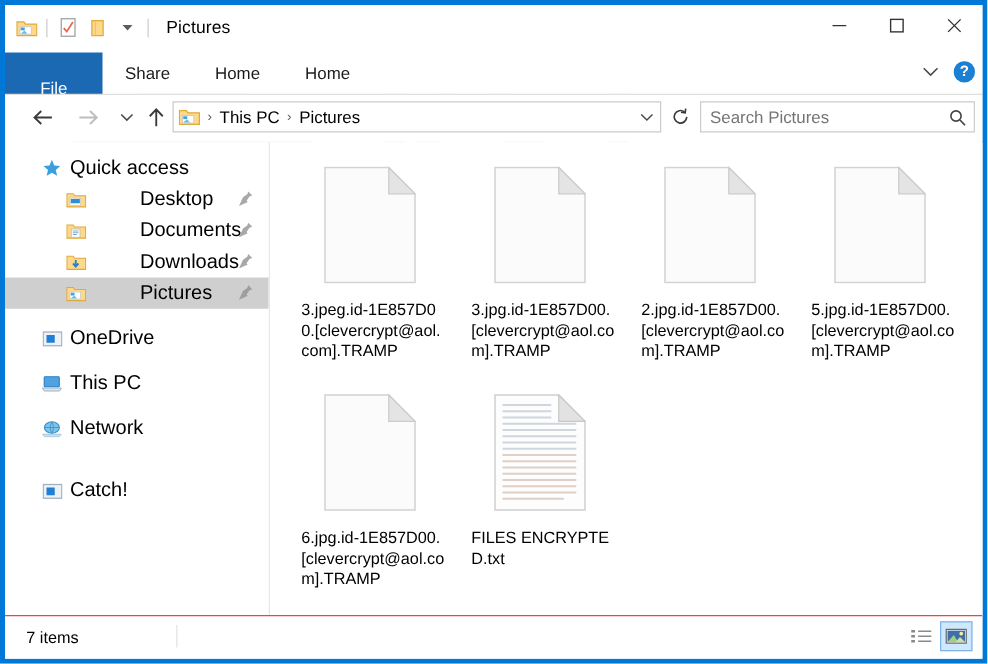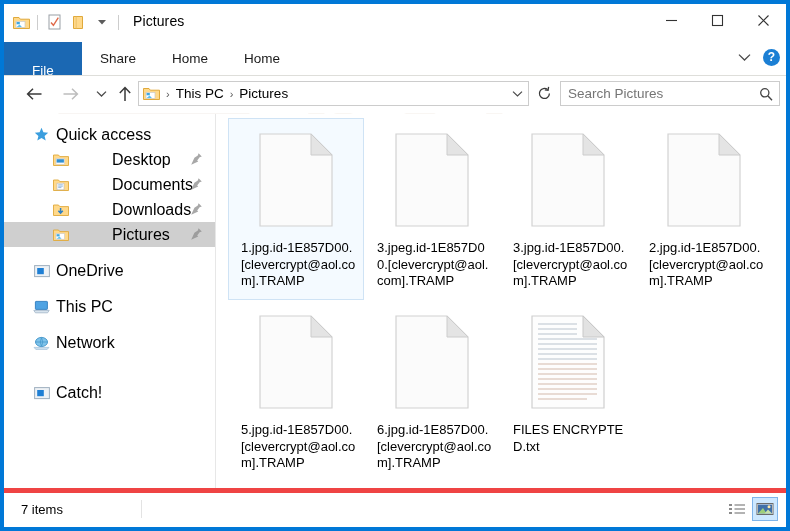--- a/index.html
+++ b/index.html
@@ -335,21 +335,21 @@
     box-sizing: border-box;
   }
 
   
   #statusbar {
     position: absolute;
     left: 0; bottom: 0;
     width: 782px;
     height: 34px;
     background: #ffffff;
-    border-top: 5px solid #ef4444;
+    border-top: 1px solid #ef4444;
     z-index: 10;
   }
   #status-text {
     position: absolute;
     left: 17px;
     top: 9px;
     font-size: 13px;
     color: #000000;
   }
   #status-sep {
@@ -651,29 +651,20 @@
         </span>
         <span class="nav-label">Catch!</span>
       </div>
 
     </div>
     <div id="sidebar-divider"></div>
 
     <div id="filepane">
       <div id="filegrid">
 
-        <div class="file-cell selected">
-          <div class="file-icon-wrap">
-            <svg width="74" height="94" viewBox="0 0 74 94">
-              <path d="M1 1 L52 1 L73 22 L73 93 L1 93 Z" fill="#fbfbfb" stroke="#d2d2d2" stroke-width="1.2"></path>
-              <path d="M52 1 L52 22 L73 22 Z" fill="#e4e4e4" stroke="#cccccc" stroke-width="1"></path>
-            </svg>
-          </div>
-          <div class="file-label">1.jpg.id-1E857D00.[clevercrypt@aol.com].TRAMP</div>
-        </div>
 
         <div class="file-cell">
           <div class="file-icon-wrap">
             <svg width="74" height="94" viewBox="0 0 74 94">
               <path d="M1 1 L52 1 L73 22 L73 93 L1 93 Z" fill="#fbfbfb" stroke="#d2d2d2" stroke-width="1.2"></path>
               <path d="M52 1 L52 22 L73 22 Z" fill="#e4e4e4" stroke="#cccccc" stroke-width="1"></path>
             </svg>
           </div>
           <div class="file-label">3.jpeg.id-1E857D00.[clevercrypt@aol.com].TRAMP</div>
         </div>

